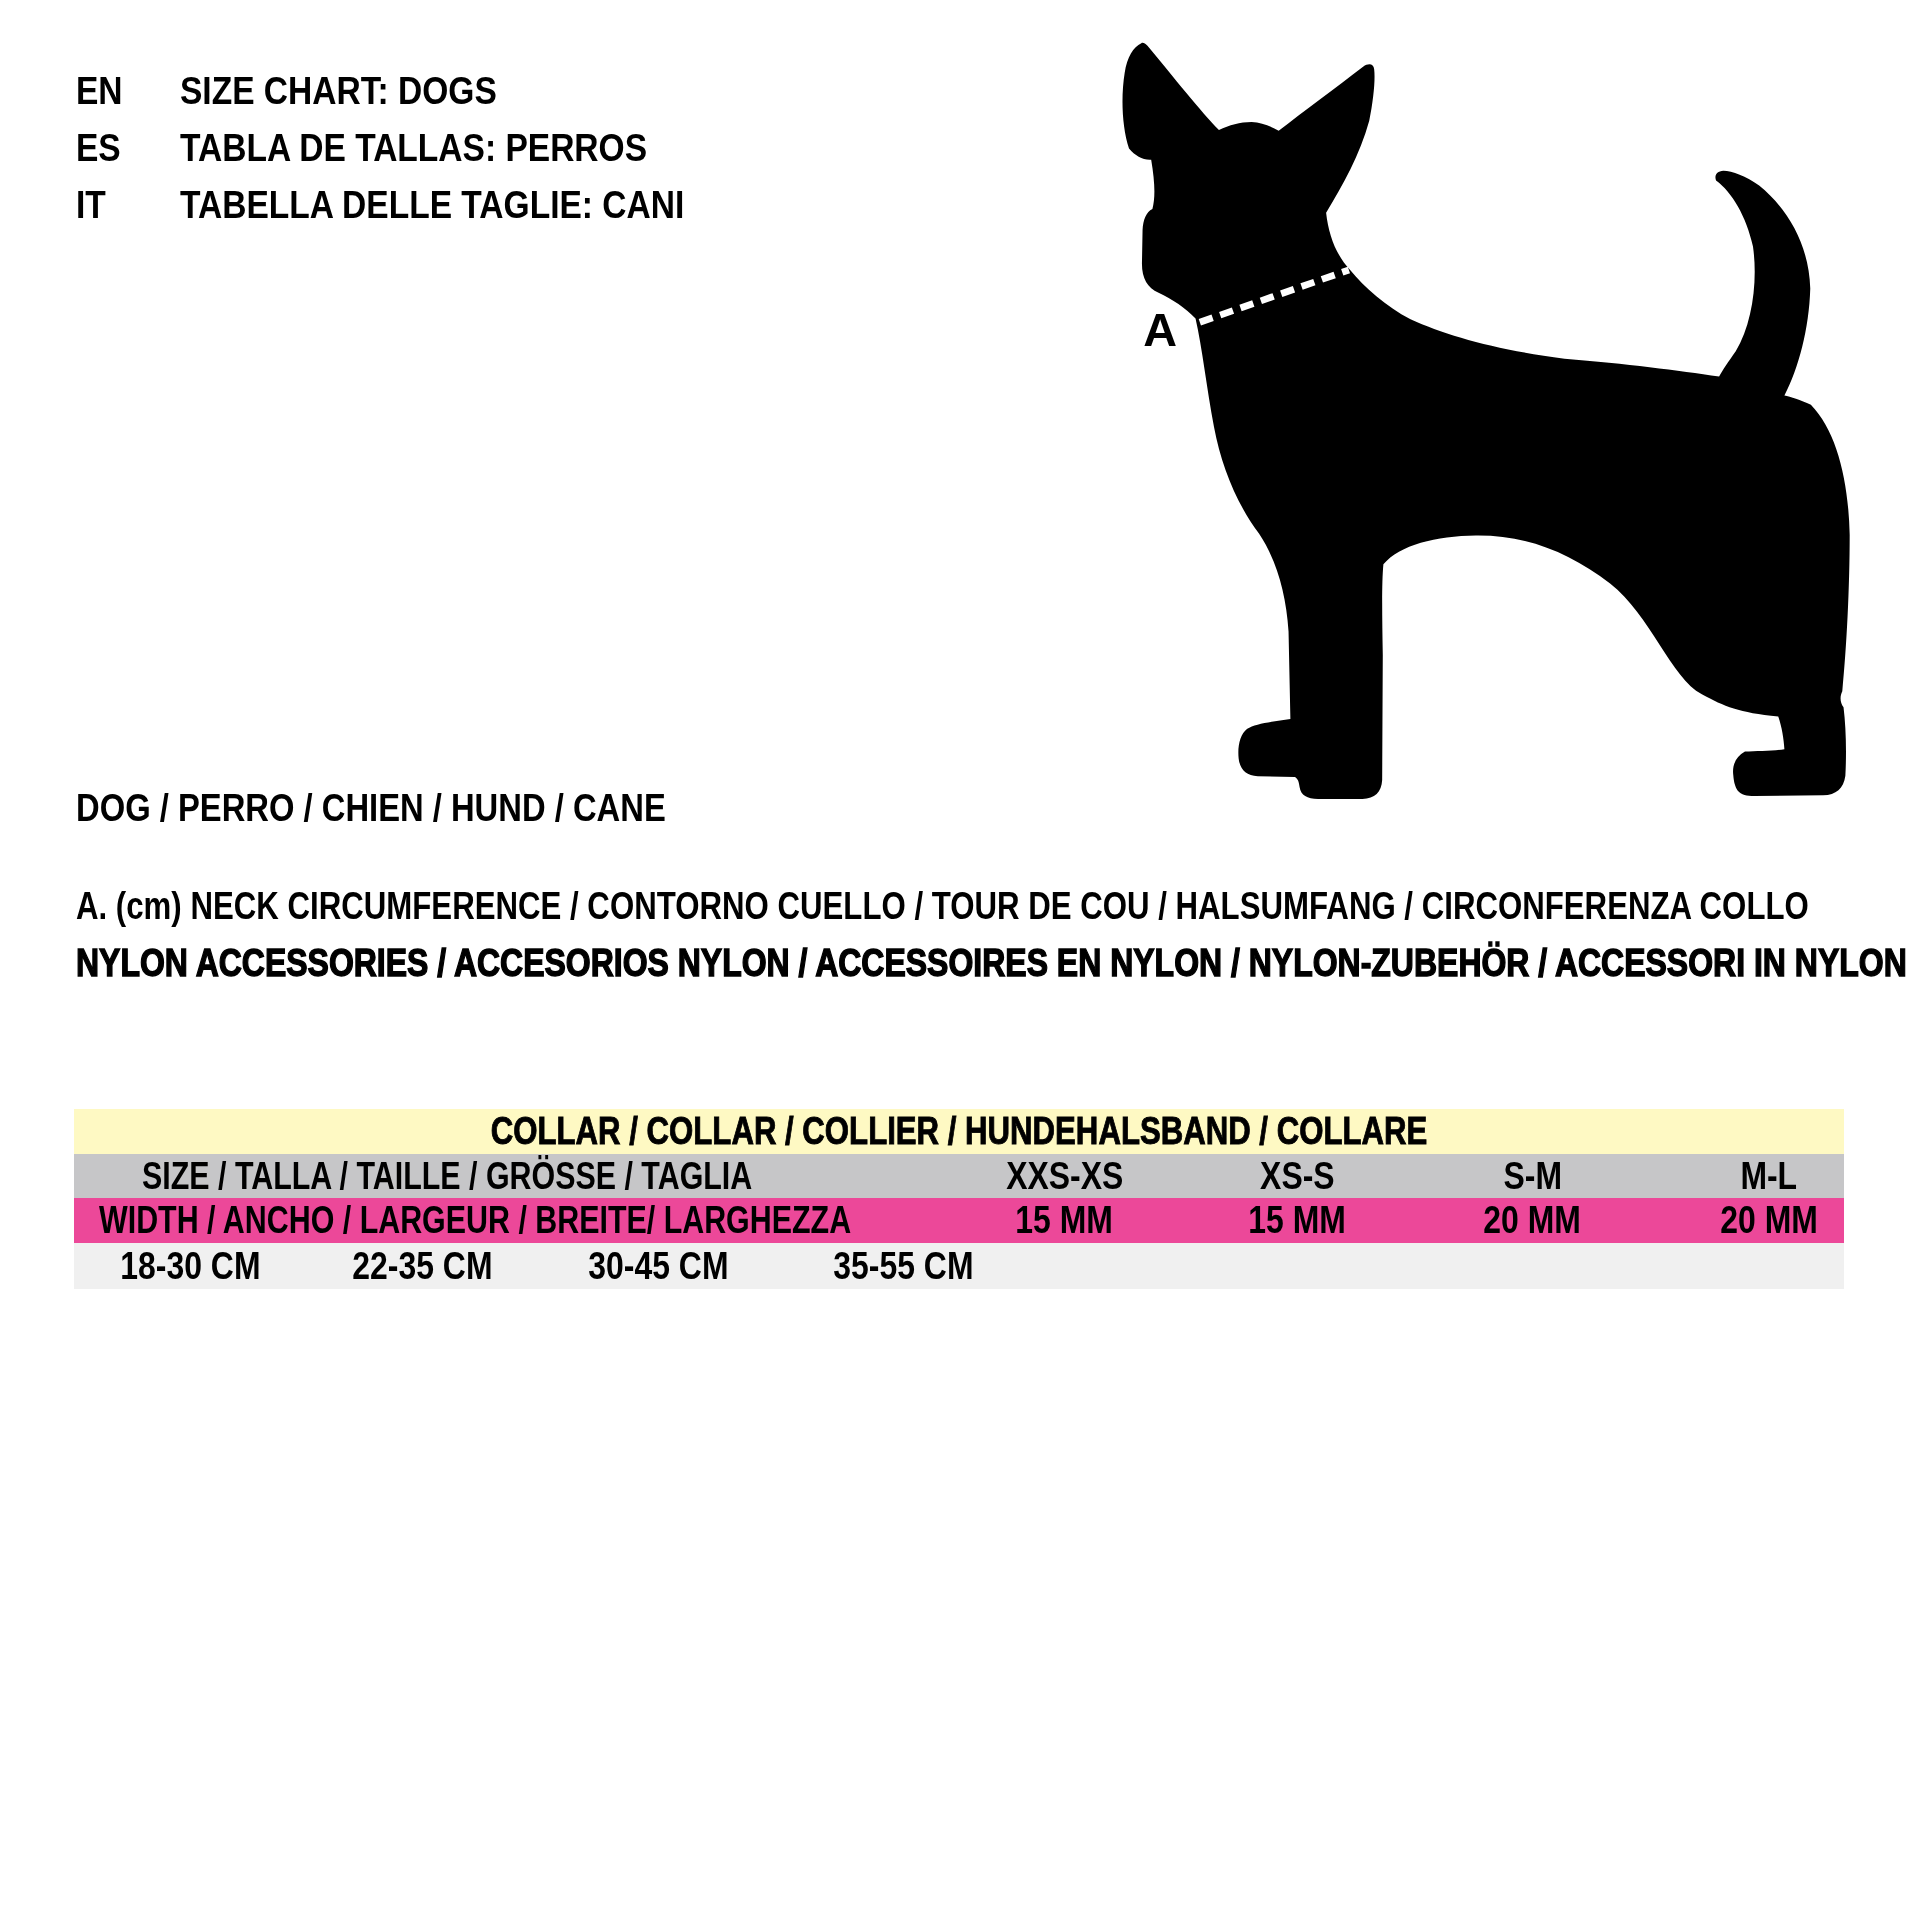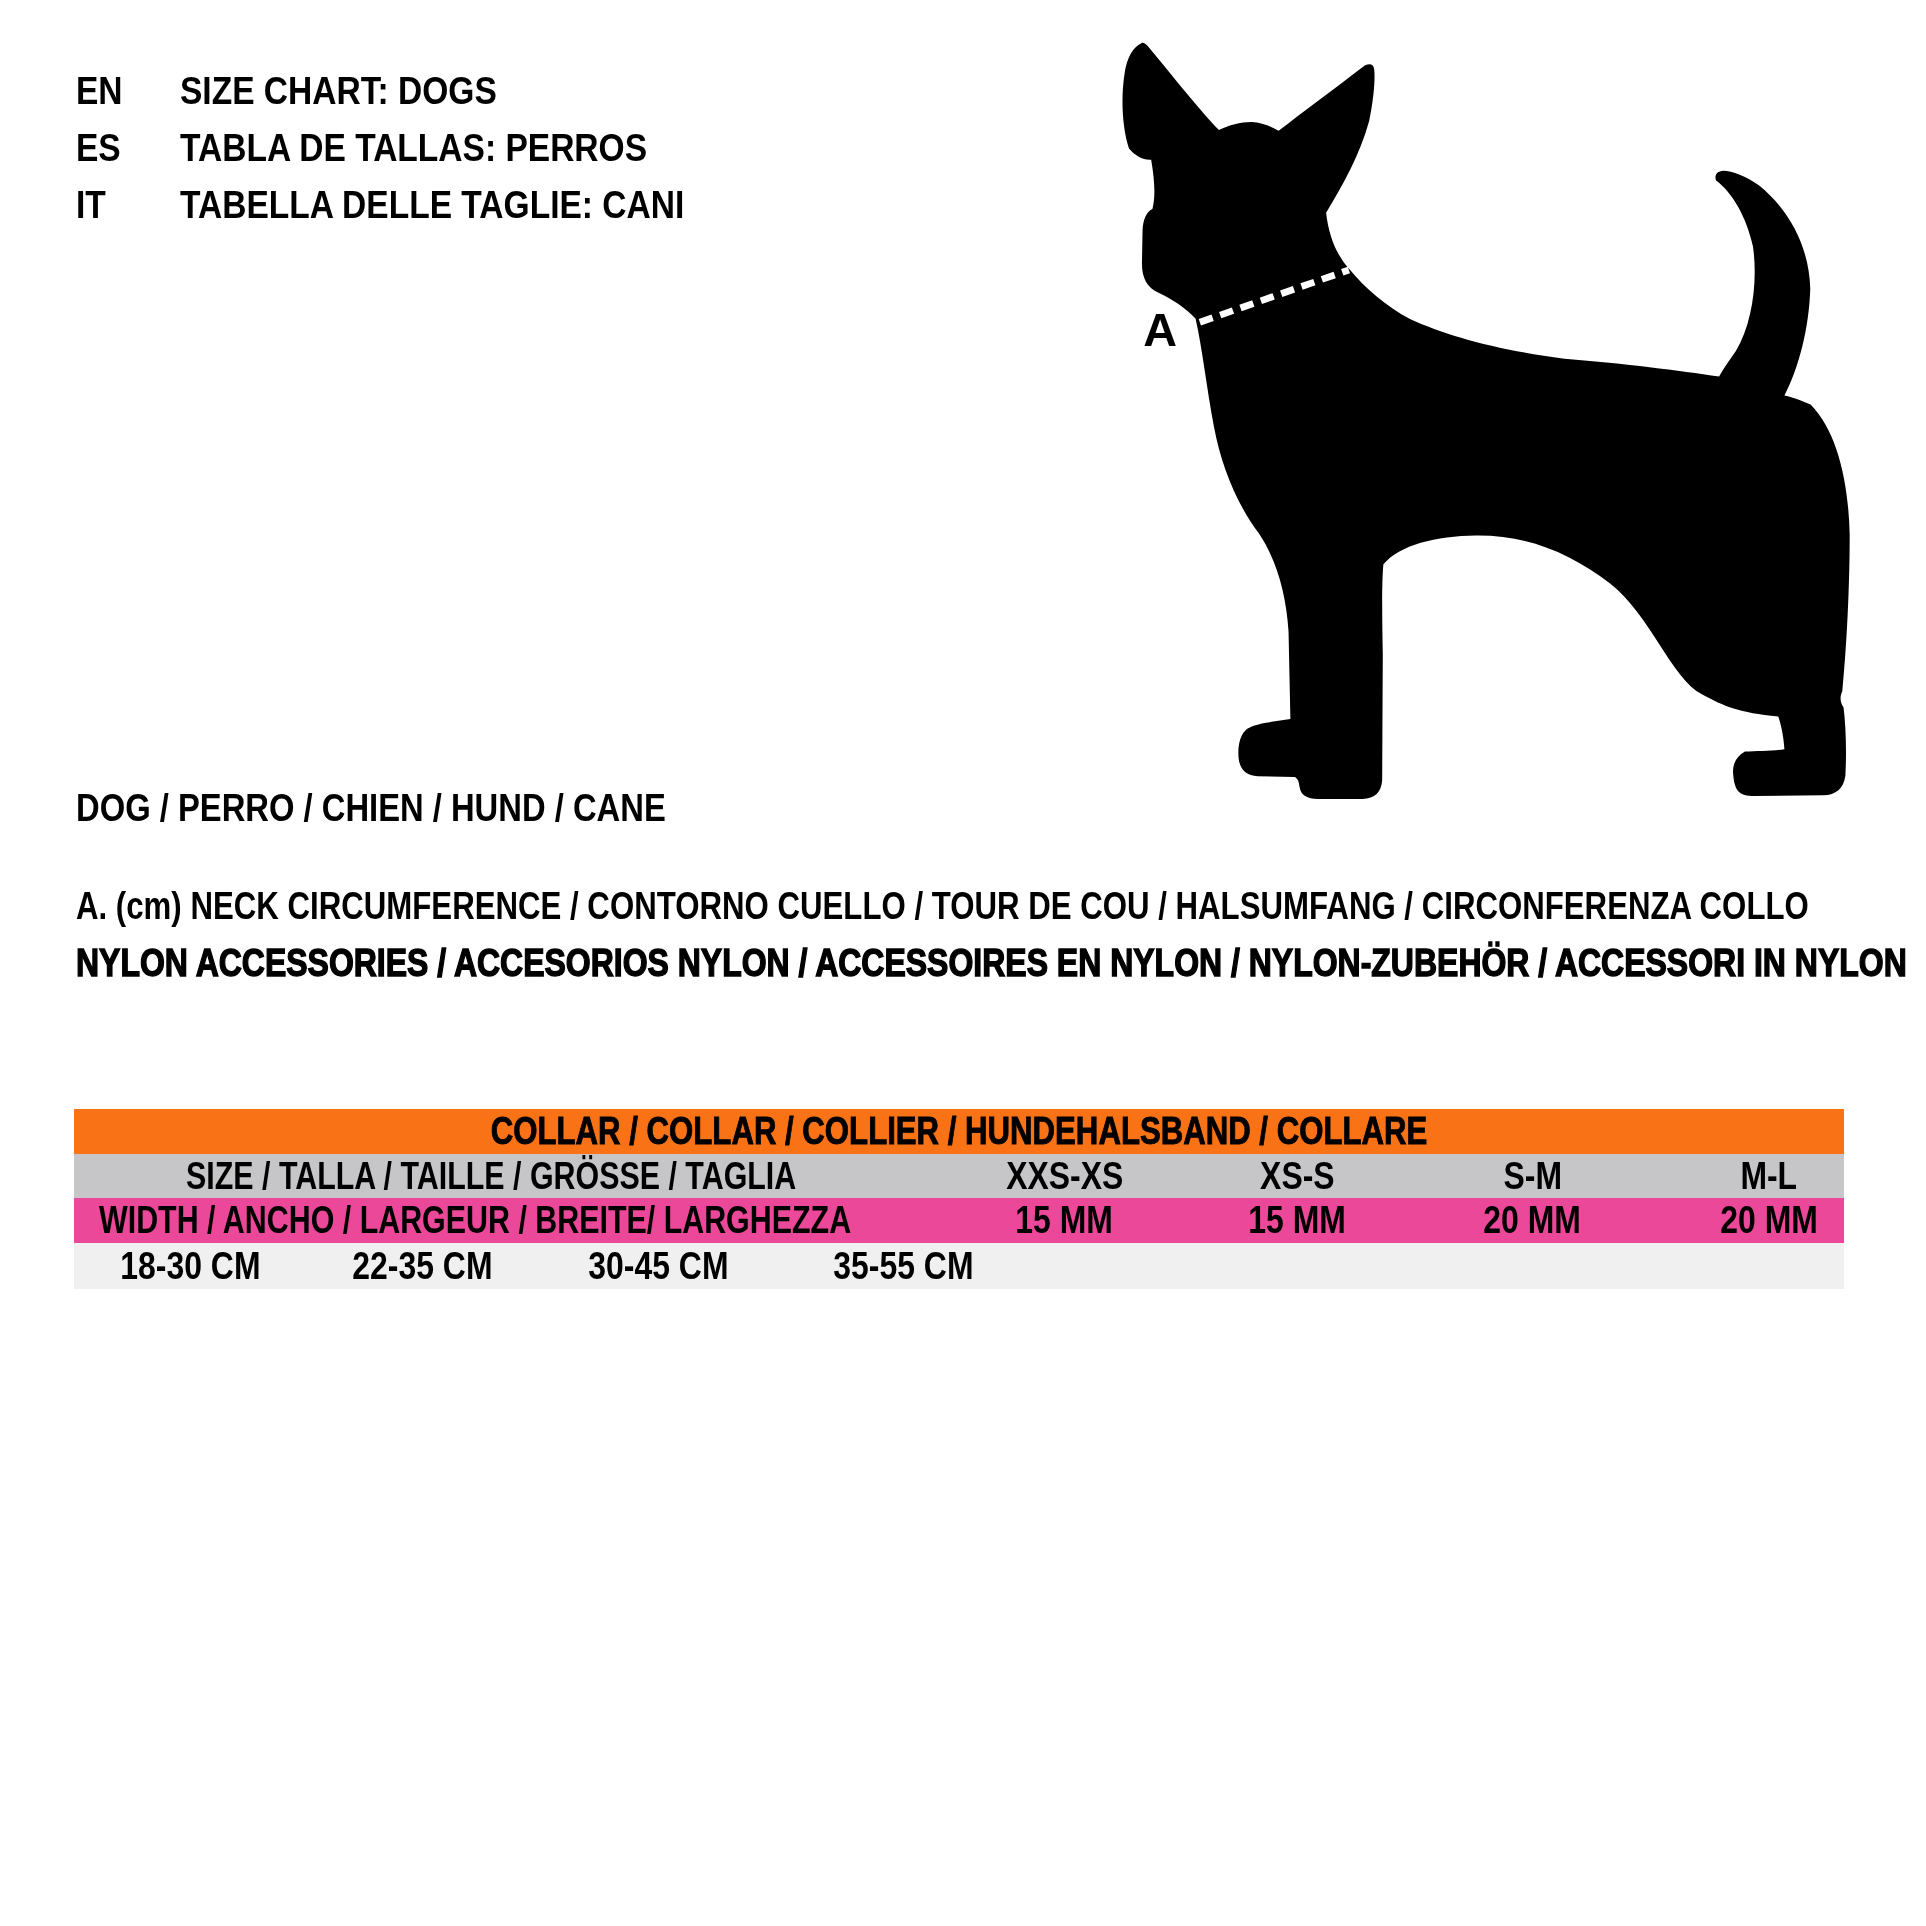--- a/index.html
+++ b/index.html
@@ -29,29 +29,29 @@
   .dog-svg{position:absolute;left:1121px;top:37px;width:733px;height:764px;}
 
   
   .caption{position:absolute;left:76px;top:770px;font-size:39px;line-height:44px;font-weight:700;margin-top:16px;}
   .note{position:absolute;left:76px;top:884px;font-size:39px;line-height:44px;font-weight:700;}
   .note-bold{position:absolute;left:76px;top:941px;font-size:39px;line-height:44px;font-weight:700;-webkit-text-stroke:1.4px #000;}
 
   
   .sizetable{position:absolute;left:74px;top:1109px;width:1770px;font-size:38px;font-weight:700;}
   .thead{
-    height:45px;background:#f97316;
+    height:45px;background:#fef9c3;
     display:flex;align-items:center;justify-content:center;
     -webkit-text-stroke:0.9px #000;
   }
   .trow{display:flex;align-items:center;}
   .trow.r0{height:44px;background:#C6C6C8;}
   .trow.r1{height:45px;background:#ec4899;}
   .trow.r2{height:46px;background:#F0F0F0;}
-  .tlabel{width:49.4%;padding-left:25px;box-sizing:border-box;text-align:right;}
+  .tlabel{width:49.4%;padding-left:25px;box-sizing:border-box;text-align:center;}
   .tcell{text-align:center;text-decoration:underline;}
   .c1{width:13.1%;}
   .c2{width:13.2%;}
   .c3{width:13.4%;}
   .c4{width:10.9%;padding-left:43px;box-sizing:border-box;}
 </style>
 </head>
 <body>
 
 <div class="canvas">

